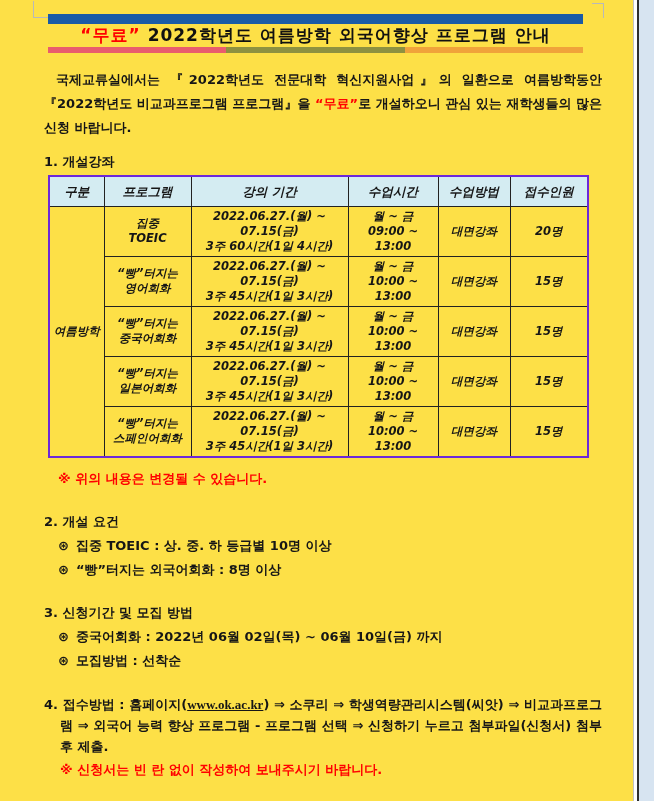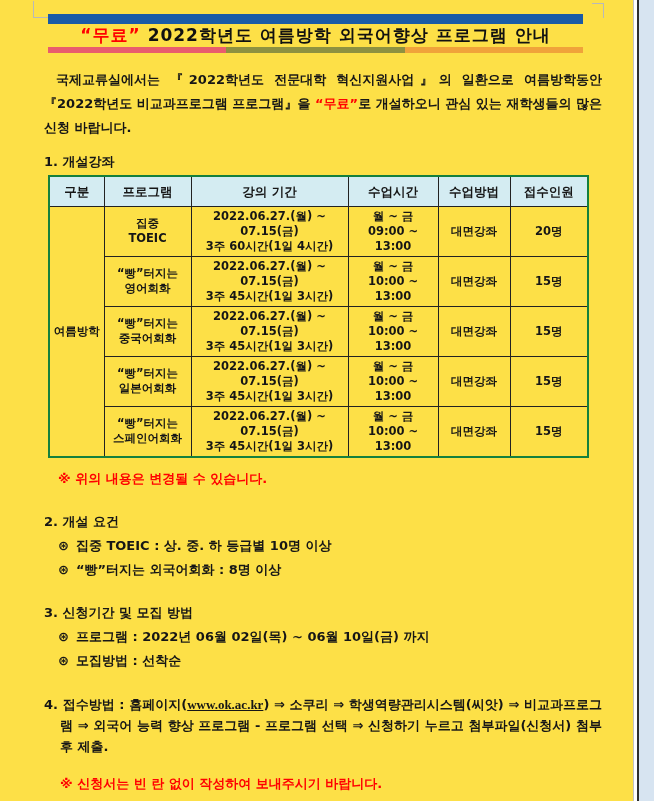--- a/index.html
+++ b/index.html
@@ -78,38 +78,38 @@
     font-size: 11.5px;
     line-height: 15px;
     font-weight: 600;
     text-align: center;
   }
   .course-table th, .course-table td {
     border: 1px solid #222;
     vertical-align: middle;
     padding: 2px 1px;
   }
-  .course-table { border: 2px solid #15803d; }
+  .course-table { border: 2px solid #6d28d9; font-style: italic; }
   .course-table thead th {
     background: #d4ecf2;
     height: 30px;
     font-size: 12.5px;
     font-weight: bold;
   }
   .course-table tbody td { height: 37px; }
   .table-note { margin: 11px 0 0 14px; color: #ff0000; }
   
   .hang {
     margin-top: 24px;
     padding-left: 16px;
     text-indent: -16px;
     text-align: justify;
     line-height: 21px;
   }
-  .s4-note { margin: 16px 0 0 16px; color: #ff0000; line-height: 21px; }
+  .s4-note { margin: 2px 0 0 16px; color: #ff0000; line-height: 21px; }
 </style>
 </head>
 <body>
 
 <div class="page">
   <div class="corner-mark corner-tl"></div>
   <div class="corner-mark corner-tr"></div>
 
   <div class="content">
 
@@ -234,21 +234,21 @@
     <div class="table-note">※ 위의 내용은 변경될 수 있습니다.</div>
 
     <div class="sec">
       <div>2. 개설 요건</div>
       <div class="bullet-line"><span class="bullet-icon">⊛</span><span>집중 TOEIC : 상. 중. 하 등급별 10명 이상</span></div>
       <div class="bullet-line"><span class="bullet-icon">⊛</span><span>“빵”터지는 외국어회화 : 8명 이상</span></div>
     </div>
 
     <div class="sec">
       <div>3. 신청기간 및 모집 방법</div>
-      <div class="bullet-line"><span class="bullet-icon">⊛</span><span>프로그램 : 2022년 06월 02일(목) ~ 06월 10일(금) 까지</span></div>
+      <div class="bullet-line"><span class="bullet-icon">⊛</span><span>중국어회화 : 2022년 06월 02일(목) ~ 06월 10일(금) 까지</span></div>
       <div class="bullet-line"><span class="bullet-icon">⊛</span><span>모집방법 : 선착순</span></div>
     </div>
 
     <div class="hang"><span>4. 접수방법 : 홈페이지(</span><span class="underline">www.ok.ac.kr</span><span>) ⇒ 소쿠리 ⇒ 학생역량관리시스템(씨앗) ⇒ 비교과프로그램 ⇒ 외국어 능력 향상 프로그램 - 프로그램 선택 ⇒ 신청하기 누르고 첨부파일(신청서) 첨부 후 제출.</span></div>
     <div class="s4-note">※ 신청서는 빈 란 없이 작성하여 보내주시기 바랍니다.</div>
 
   </div>
 </div>
 
 <div class="outside-gutter"></div>

